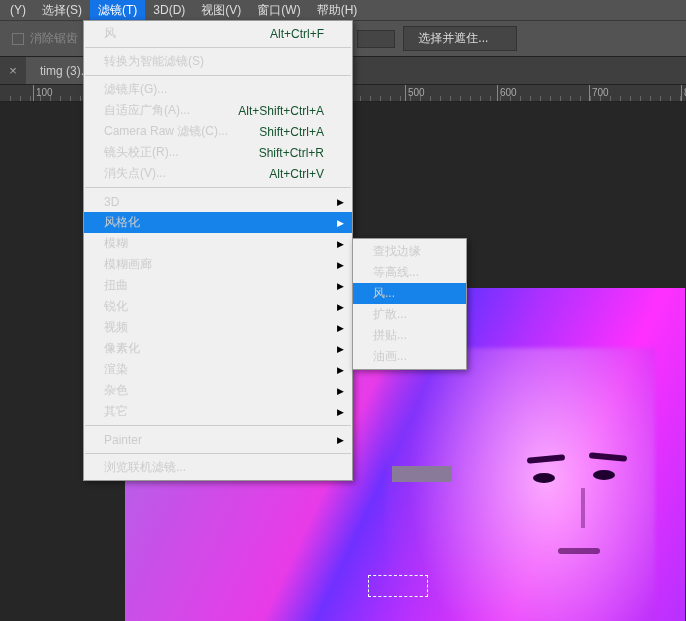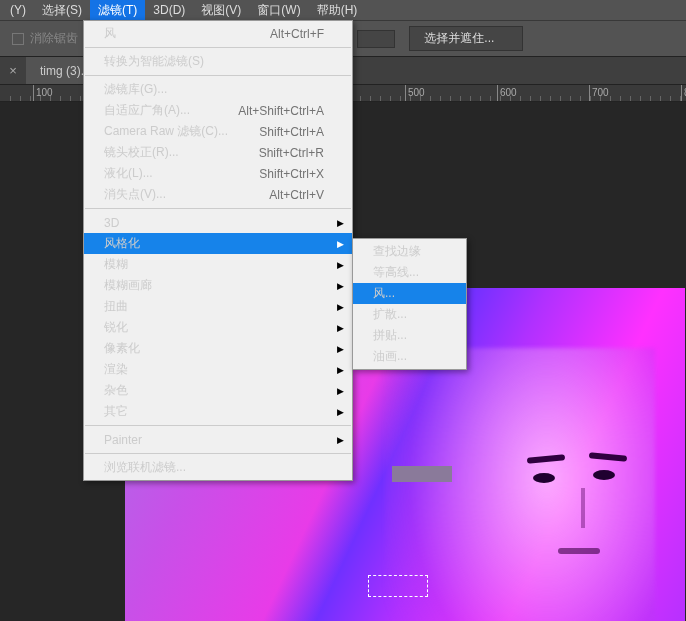--- a/index.html
+++ b/index.html
@@ -4,42 +4,42 @@
 <style>
 *{margin:0;padding:0;box-sizing:border-box;font-family:"Microsoft YaHei",Arial,sans-serif;font-size:12px;color:#ccc;user-select:none}
 body{background:#262626;width:686px;height:621px;overflow:hidden;position:relative}
 .menubar{height:20px;background:#535353;display:flex;align-items:center;padding:0 2px}
 .menubar-item{padding:2px 8px;color:#ddd;cursor:default}
 .menubar-item.active{background:#1473e6;color:#fff}
 .opts{height:36px;background:#535353;display:flex;align-items:center;border-top:1px solid #383838;position:relative}
 .opts .chk{width:12px;height:12px;border:1px solid #777;margin:0 6px 0 12px}
 .opts .dim{color:#888}
 .opts .inp{width:38px;height:18px;background:#454545;border:1px solid #333;margin:0 4px 0 4px}
-.opts .btn{padding:3px 28px 3px 14px;background:#454545;border:1px solid #333;margin-left:10px;color:#ddd}
+.opts .btn{padding:3px 28px 3px 14px;background:#454545;border:1px solid #333;margin-left:4px;color:#ddd}
 .tabbar{height:28px;background:#3f3f3f;display:flex;align-items:stretch;border-top:1px solid #222}
 .tab-close{width:26px;display:flex;align-items:center;justify-content:center;color:#aaa;font-size:13px}
 .tab{display:flex;align-items:center;padding:0 14px;background:#535353;color:#ddd}
 .ruler{height:18px;background:#3a3a3a;border-top:1px solid #222;border-bottom:1px solid #222;position:relative;overflow:hidden}
 .tick{position:absolute;bottom:0;height:16px;border-left:1px solid #888}
 .tick span{position:absolute;bottom:3px;left:2px;color:#aaa;font-size:10px}
 .stick{position:absolute;bottom:0;height:5px;border-left:1px solid #666}
 .canvas{position:absolute;top:102px;left:0;right:0;bottom:0;background:#262626}
 .img{position:absolute;left:125px;top:186px;width:560px;height:450px;background:linear-gradient(115deg,#a86fe8 0%,#c850e8 20%,#e83be8 38%,#7030ff 45%,#b030ff 55%,#ff30ff 70%,#a030ff 100%)}
 .face{position:absolute;right:30px;top:60px;width:270px;height:370px;background:radial-gradient(ellipse at 60% 35%,rgba(255,200,255,.8),rgba(180,60,240,.3) 60%,transparent 80%);filter:blur(2px)}
 .eye1{position:absolute;right:130px;top:185px;width:22px;height:10px;background:#200030;border-radius:50%}
 .eye2{position:absolute;right:70px;top:182px;width:22px;height:10px;background:#200030;border-radius:50%}
 .brow1{position:absolute;right:120px;top:168px;width:38px;height:6px;background:#300040;border-radius:3px;transform:rotate(-5deg)}
 .brow2{position:absolute;right:58px;top:166px;width:38px;height:6px;background:#300040;border-radius:3px;transform:rotate(5deg)}
 .nose{position:absolute;right:100px;top:200px;width:4px;height:40px;background:rgba(80,0,90,.4)}
 .mouth{position:absolute;right:85px;top:260px;width:42px;height:6px;background:rgba(60,0,70,.6);border-radius:3px}
 .sel{position:absolute;left:368px;top:473px;width:60px;height:22px;border:1px dashed #fff;background:transparent}
 .gray{position:absolute;left:392px;top:364px;width:60px;height:16px;background:#8a7a9a}
 .menu{position:absolute;top:20px;left:83px;width:270px;background:#f0f0f0;border:1px solid #999;box-shadow:2px 2px 6px rgba(0,0,0,.4);padding:2px 0}
 .mi{display:flex;align-items:center;height:21px;padding:0 28px 0 20px;color:#000;cursor:default;position:relative}
-.mi .sc{margin-left:auto;color:#737373}
+.mi .sc{margin-left:auto;color:#14532d}
 .mi.hl{background:#1683ea;color:#fff}
 .mi.sub::after{content:"▶";position:absolute;right:8px;font-size:9px;color:#000}
 .mi.hl.sub::after{color:#fff}
 .sep{height:1px;background:#ccc;margin:3px 1px}
 .submenu{position:absolute;top:238px;left:352px;width:115px;background:#f0f0f0;border:1px solid #999;box-shadow:2px 2px 6px rgba(0,0,0,.4);padding:2px 0}
 </style>
 </head>
 <body>
 
 <div class="menubar" id="mb">
@@ -186,24 +186,20 @@
     </div>
     <div class="mi">
       <span>Camera Raw 滤镜(C)...</span>
       <span class="sc">Shift+Ctrl+A</span>
     </div>
     <div class="mi">
       <span>镜头校正(R)...</span>
       <span class="sc">Shift+Ctrl+R</span>
     </div>
     <div class="mi">
-      <span>液化(L)...</span>
-      <span class="sc">Shift+Ctrl+X</span>
-    </div>
-    <div class="mi">
       <span>消失点(V)...</span>
       <span class="sc">Alt+Ctrl+V</span>
     </div>
     <div class="sep"></div>
     <div class="mi sub">
       <span>3D</span>
     </div>
     <div class="mi sub hl">
       <span>风格化</span>
     </div>
@@ -213,20 +209,23 @@
     <div class="mi sub">
       <span>模糊画廊</span>
     </div>
     <div class="mi sub">
       <span>扭曲</span>
     </div>
     <div class="mi sub">
       <span>锐化</span>
     </div>
     <div class="mi sub">
+      <span>视频</span>
+    </div>
+    <div class="mi sub">
       <span>像素化</span>
     </div>
     <div class="mi sub">
       <span>渲染</span>
     </div>
     <div class="mi sub">
       <span>杂色</span>
     </div>
     <div class="mi sub">
       <span>其它</span>

